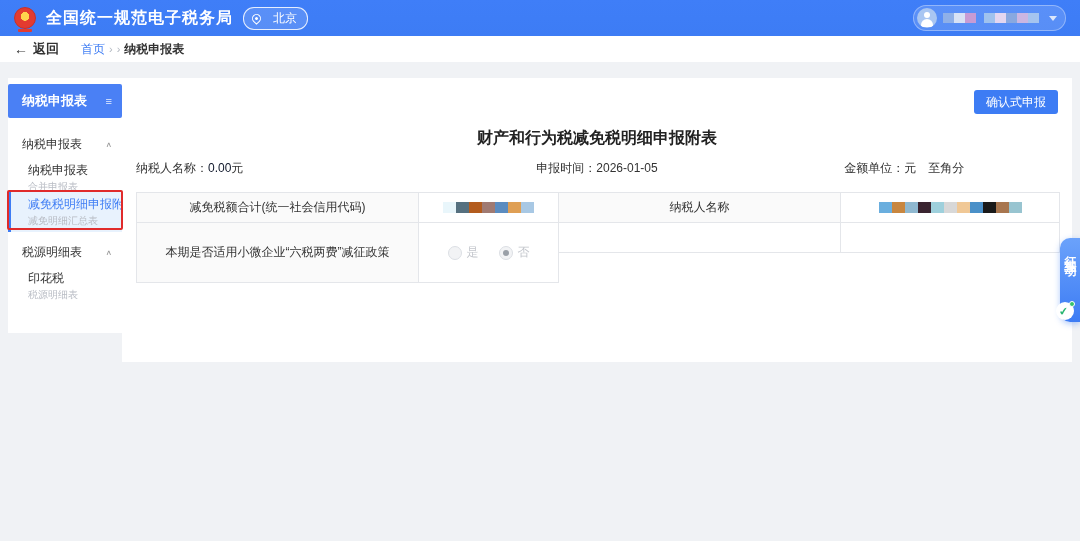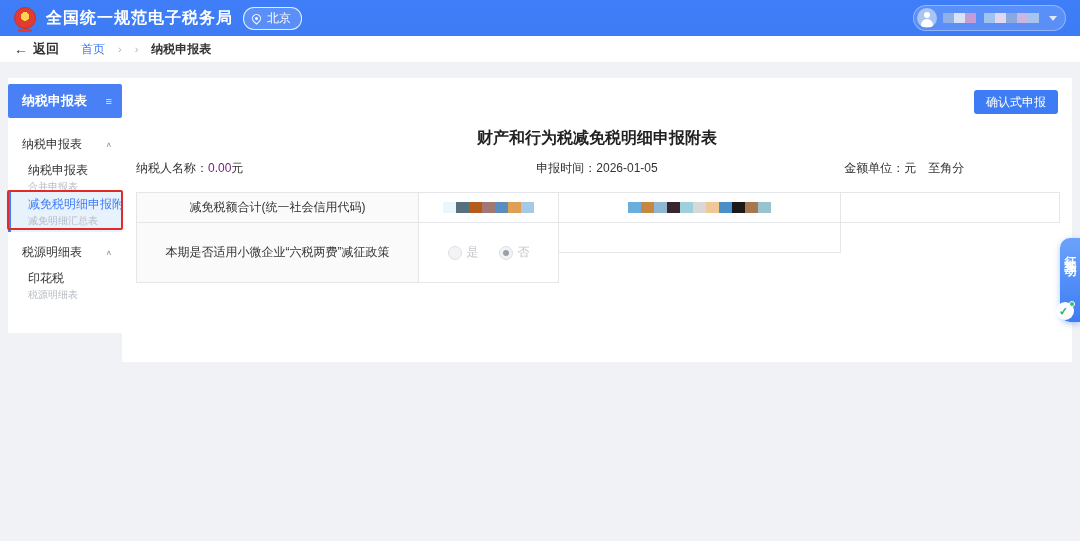--- a/index.html
+++ b/index.html
@@ -7,40 +7,40 @@
   body { position:relative; background:#f0f2f5; overflow:hidden; }
 
   
   .topbar { position:absolute; left:0; top:0; width:1080px; height:36px;
     background:linear-gradient(180deg,#3f7ef8,#3d7cf4); display:flex; align-items:center; padding:0 14px; }
   .emblem { width:22px; height:22px; border-radius:50%;
     background:radial-gradient(circle at 50% 42%, #ffd24d 0 28%, #e33b30 29% 100%);
     border:1px solid #c93028; position:relative; flex:0 0 auto; }
   .emblem::after { content:""; position:absolute; left:3px; right:3px; bottom:-4px; height:3px; background:#e33b30; border-radius:1px; }
   .topbar-title { color:#fff; font-size:16px; font-weight:bold; margin-left:10px; letter-spacing:1px; }
-  .region-pill { margin-left:10px; display:flex; align-items:center; gap:6px; color:#fff; font-size:12px;
+  .region-pill { margin-left:10px; display:flex; align-items:center; gap:12px; color:#fff; font-size:12px;
     border:1px solid rgba(255,255,255,.85); background:rgba(255,255,255,.14); border-radius:11px; padding:2px 10px 2px 8px;justify-content:flex-end; }
   .pin { width:9px; height:9px; border:1.5px solid #fff; border-radius:50% 50% 50% 0; transform:rotate(-45deg); position:relative; }
   .pin::after{ content:""; position:absolute; left:2px; top:2px; width:3px; height:3px; background:#fff; border-radius:50%; }
   .user-pill { margin-left:auto; display:flex; align-items:center; gap:6px;
     background:rgba(255,255,255,.14); border:1px solid rgba(255,255,255,.35); border-radius:14px; padding:2px 8px 2px 3px; height:26px; }
   .avatar { width:20px; height:20px; border-radius:50%; background:#a9c6f2; position:relative; overflow:hidden; }
   .avatar::before { content:""; position:absolute; left:7px; top:4px; width:6px; height:6px; border-radius:50%; background:#fff; }
   .avatar::after  { content:""; position:absolute; left:4px; top:11px; width:12px; height:8px; border-radius:6px 6px 0 0; background:#fff; }
   .mosaic { display:inline-flex; align-items:center; height:10px; }
   .mosaic span { display:inline-block; width:11px; height:10px; }
   .mosaic.gap span:nth-child(4) { margin-left:8px; }
   .caret-down { width:0; height:0; border-left:4px solid transparent; border-right:4px solid transparent; border-top:5px solid #dce7fb; margin-left:4px; }
 
   
   .crumb-bar { position:absolute; left:0; top:36px; width:1080px; height:26px; background:#fff;
     display:flex; align-items:center; padding:0 14px; font-size:12px; }
   .back { display:flex; align-items:center; gap:5px; color:#333; font-size:13px; font-weight:bold; cursor:pointer; }
   .back .arrow { font-size:14px; }
-  .crumbs { display:flex; align-items:center; gap:13px; margin-left:22px; }
+  .crumbs { display:flex; align-items:center; gap:4px; margin-left:22px; }
   .crumb-link { color:#3d7cf4; cursor:pointer; }
   .crumb-sep { color:#b0b6bf; font-size:11px; }
   .crumb-current { color:#333; font-weight:bold; }
 
   
   .panel { position:absolute; left:8px; top:78px; width:1064px; height:255px; background:#fff; }
 
   
   .sidebar { position:absolute; left:0; top:0; width:114px; height:255px; background:#fff; }
   .side-header { position:absolute; left:0; top:6px; width:114px; height:34px; background:#4a80f5; border-radius:2px;
@@ -58,21 +58,21 @@
 
   
   .main { position:absolute; left:114px; top:0; right:0; height:284px; background:#fff; }
   .confirm-btn { position:absolute; top:12px; right:14px; height:24px; padding:0 12px; background:#3d7cf4; color:#fff;
     font-size:12px; border:none; border-radius:3px; cursor:pointer; line-height:24px; }
   .form-title { position:absolute; top:50px; left:0; right:0; text-align:center; font-size:16px; font-weight:bold; color:#222; }
   .info-row { position:absolute; top:82px; left:14px; right:14px; display:flex; font-size:12px; color:#333; }
   .info-left { flex:1; text-align:left; }
   .info-center { flex:1; text-align:center; }
   .info-right { flex:1; text-align:center; }
-  .red-num { color:#701a75; }
+  .red-num { color:#0f172a; }
 
   .tbl { position:absolute; left:14px; right:12px; top:114px; display:grid;
     grid-template-columns:282px 140px 282px 1fr; grid-auto-rows:30px;
     border-top:1px solid #e4e6ea; border-left:1px solid #e4e6ea; font-size:12px; color:#333; }
   .cell { border-right:1px solid #e4e6ea; border-bottom:1px solid #e4e6ea; display:flex; align-items:center; justify-content:center; padding:0 6px; text-align:center; }
   .cell.label { background:#fafafa; }
   .q-cell { grid-row:2/4; grid-column:1; }
   .r-cell { grid-row:2/4; grid-column:2; }
   .radios { display:flex; gap:20px; align-items:center; }
   .radio { display:flex; align-items:center; gap:5px; color:#c3c6cc; font-size:12px; }
@@ -186,20 +186,21 @@
         <span class="mosaic val-mosaic">
             <span style="background: rgb(233, 246, 251);"></span>
             <span style="background: rgb(86, 112, 127);"></span>
             <span style="background: rgb(179, 92, 30);"></span>
             <span style="background: rgb(160, 122, 114);"></span>
             <span style="background: rgb(91, 140, 192);"></span>
             <span style="background: rgb(223, 159, 84);"></span>
             <span style="background: rgb(168, 200, 228);"></span>
           </span>
       </div>
+      <div class="cell label">纳税人名称</div>
       <div class="cell">
         <span class="mosaic val-mosaic">
             <span style="background: rgb(106, 174, 222);"></span>
             <span style="background: rgb(200, 134, 63);"></span>
             <span style="background: rgb(143, 184, 208);"></span>
             <span style="background: rgb(58, 36, 48);"></span>
             <span style="background: rgb(158, 208, 220);"></span>
             <span style="background: rgb(216, 216, 216);"></span>
             <span style="background: rgb(240, 200, 150);"></span>
             <span style="background: rgb(74, 144, 200);"></span>

